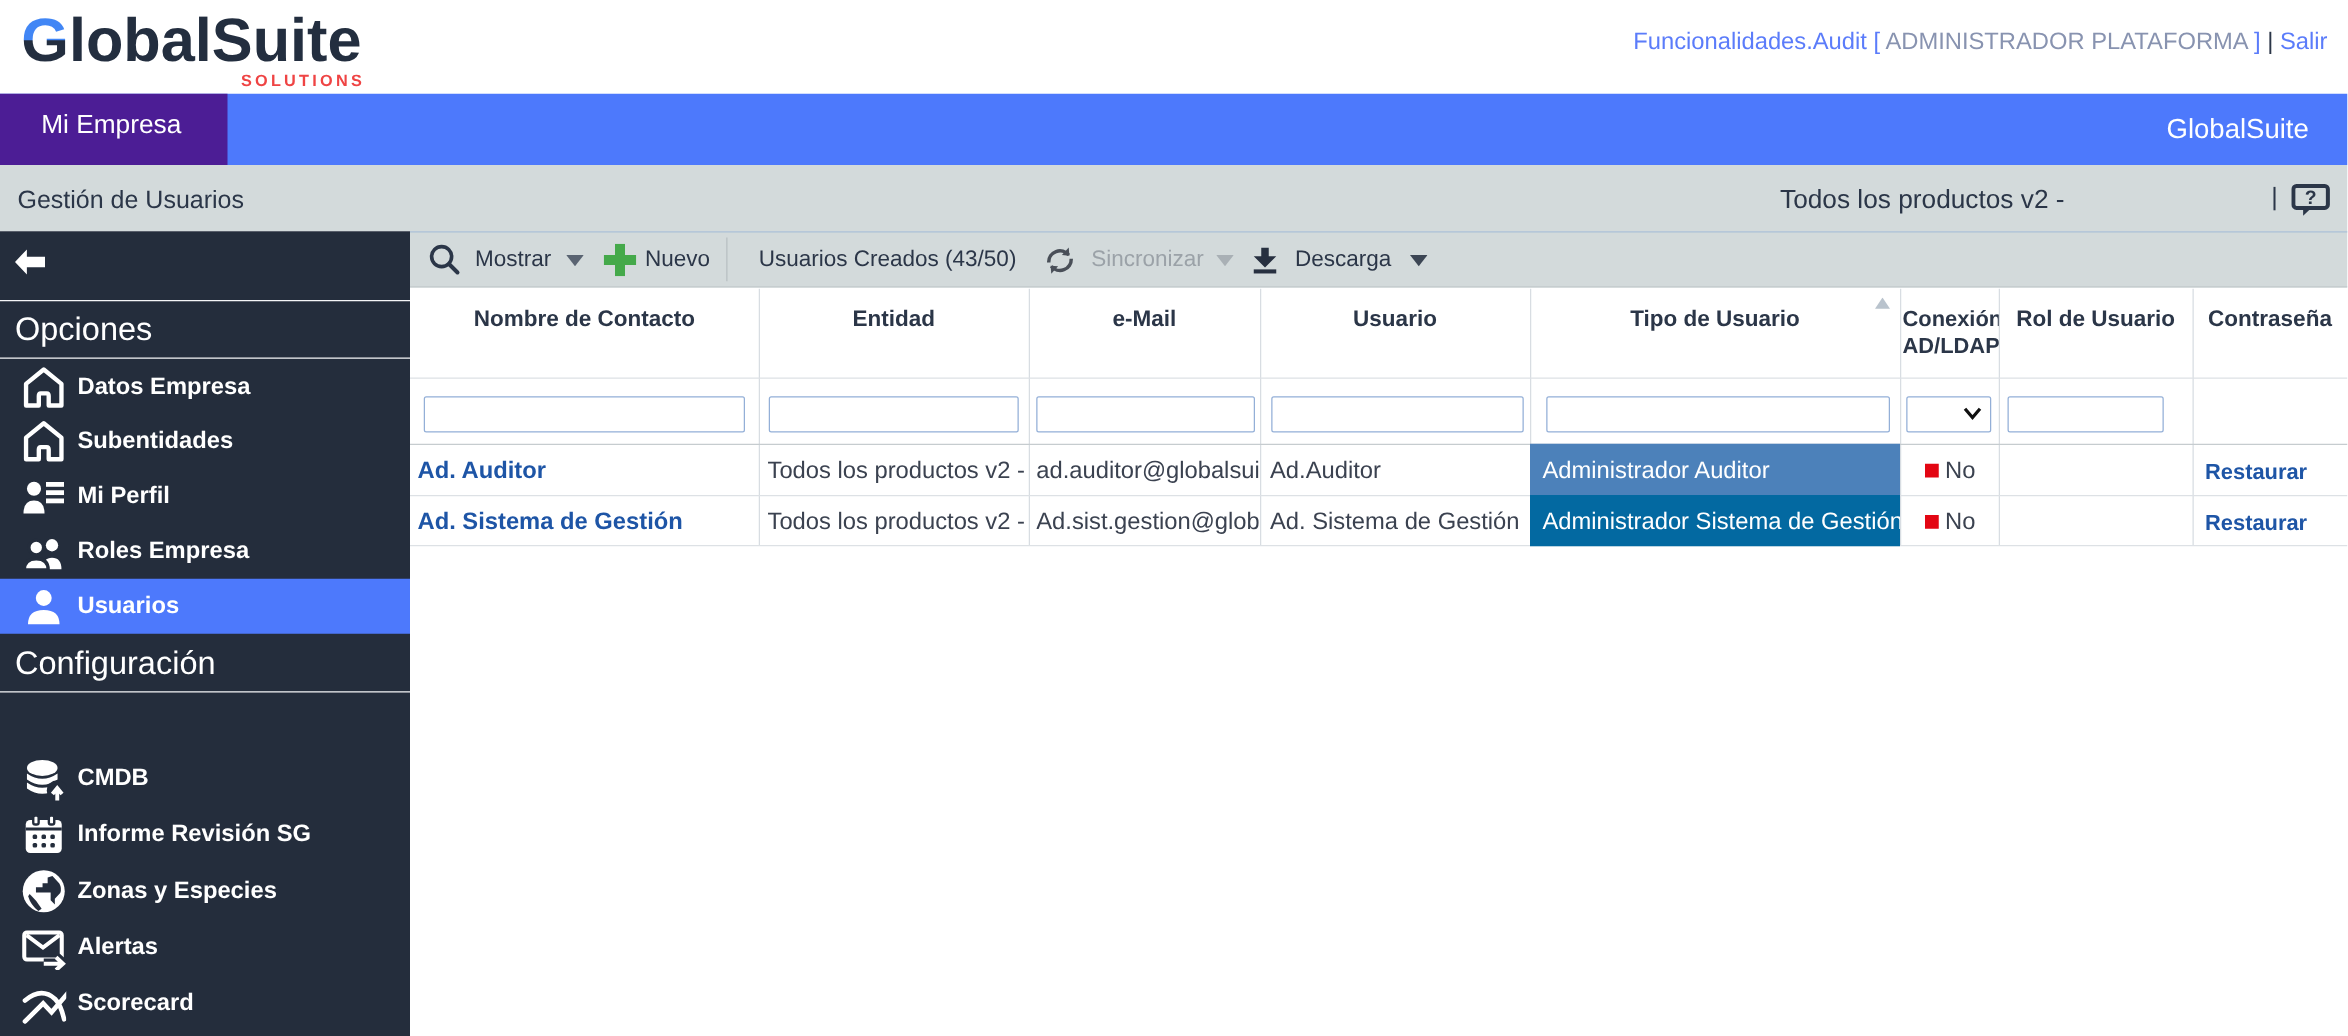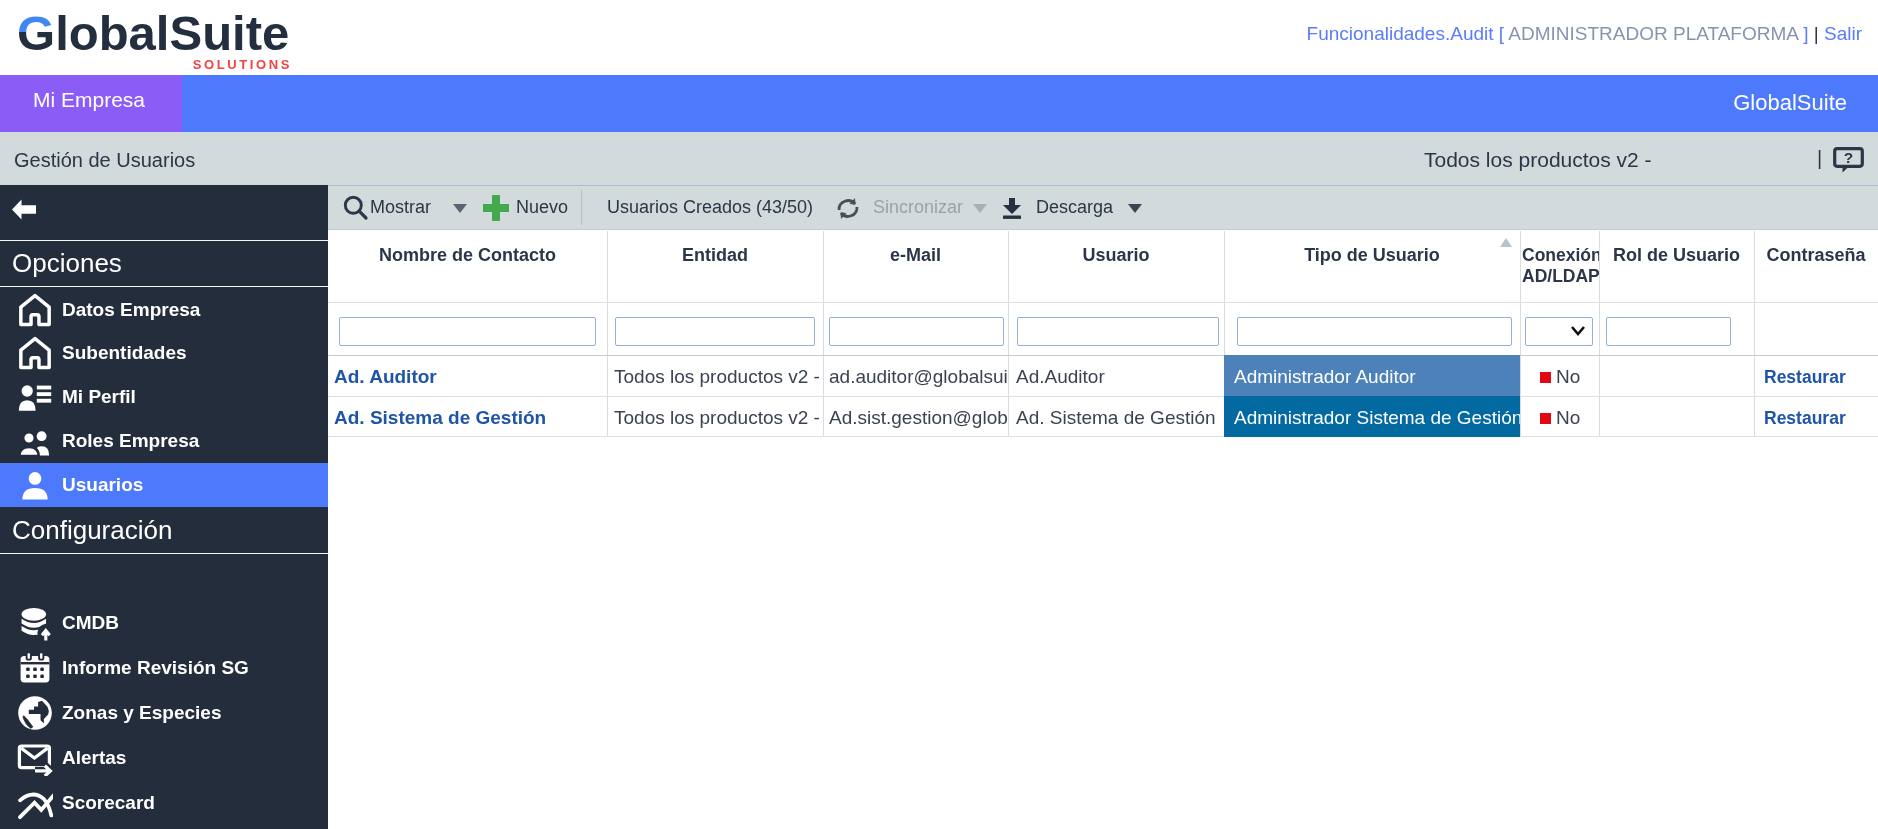--- a/index.html
+++ b/index.html
@@ -14,21 +14,21 @@
   #logo .g { background:linear-gradient(to bottom,#4186f5 0 49%,#232e3f 49% 100%);
       -webkit-background-clip:text; background-clip:text; color:transparent; }
   #solutions { left:0px; top:57px; width:292px; text-align:right; font-size:13px; font-weight:bold;
       color:#ef4444; letter-spacing:2.6px; }
   #toplinks { right:16px; top:23px; font-size:19px; color:#5b7cfa; }
   #toplinks .gr { color:#8893b0; }
   #toplinks .dk { color:#2b3648; }
 
   
   #bluebar { left:0; top:75px; width:1878px; height:57px; background:#4d79fc; }
-  #miempresa { left:0; top:0; width:182px; height:57px; background:#8b5cf6; color:#fff;
+  #miempresa { left:0; top:0; width:182px; height:57px; background:#4c1d95; color:#fff;
       font-size:21px; line-height:49px; padding-left:33px; }
   #gsright { right:31px; top:0; height:57px; line-height:55px; color:#fff; font-size:22px; }
 
   
   #graybar { left:0; top:132px; width:1878px; height:53px; background:#d3dadb; color:#2b3648; }
   #gestion { left:14px; top:2px; height:53px; line-height:53px; font-size:20px; }
   #todosprod { left:1424px; top:1px; height:53px; line-height:53px; font-size:21px; }
   #pipe2 { left:1817px; top:0; height:53px; line-height:53px; font-size:20px; }
 
   
@@ -182,21 +182,21 @@
       </svg>
       <div class="tx">Scorecard</div>
     </div>
   </div>
 
   <div class="abs" id="toolbar">
     <svg class="abs" style="left:14px;top:8px" width="27" height="27" viewBox="0 0 27 27">
       <circle cx="11.3" cy="11.3" r="8" fill="none" stroke="#2b3648" stroke-width="2.9"></circle>
       <path d="M17.2 17.2 L24 24" stroke="#2b3648" stroke-width="3.2" stroke-linecap="round"></path>
     </svg>
-    <div class="tbtext" style="left:42px">Mostrar</div>
+    <div class="tbtext" style="left:52px">Mostrar</div>
     <svg class="abs" style="left:125px;top:18px" width="14" height="10" viewBox="0 0 14 10">
         <path d="M0 0 L14 0 L7 9 Z" fill="#5a6472"></path>
       </svg>
     <svg class="abs" style="left:155px;top:9px" width="26" height="26" viewBox="0 0 26 26">
       <path d="M9 0 L17 0 L17 9 L26 9 L26 17 L17 17 L17 26 L9 26 L9 17 L0 17 L0 9 L9 9 Z" fill="#44a94a"></path>
     </svg>
     <div class="tbtext" style="left:188px">Nuevo</div>
     <div id="tbsep"></div>
     <div class="tbtext" style="left:279px">Usuarios Creados (43/50)</div>
     <svg class="abs" style="left:507px;top:10px" width="26" height="25" viewBox="0 0 26 25">

